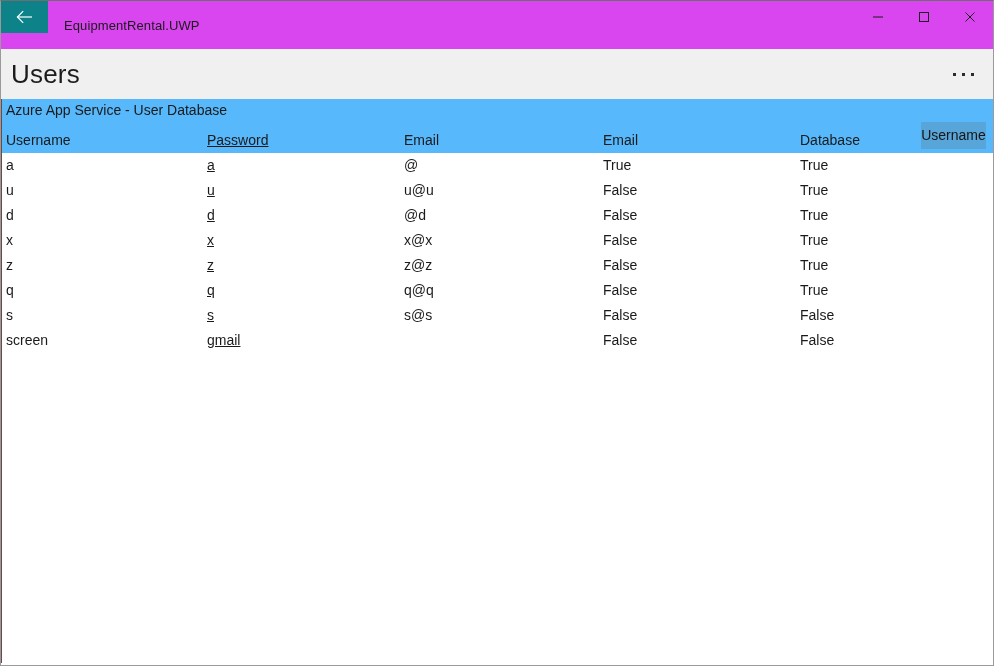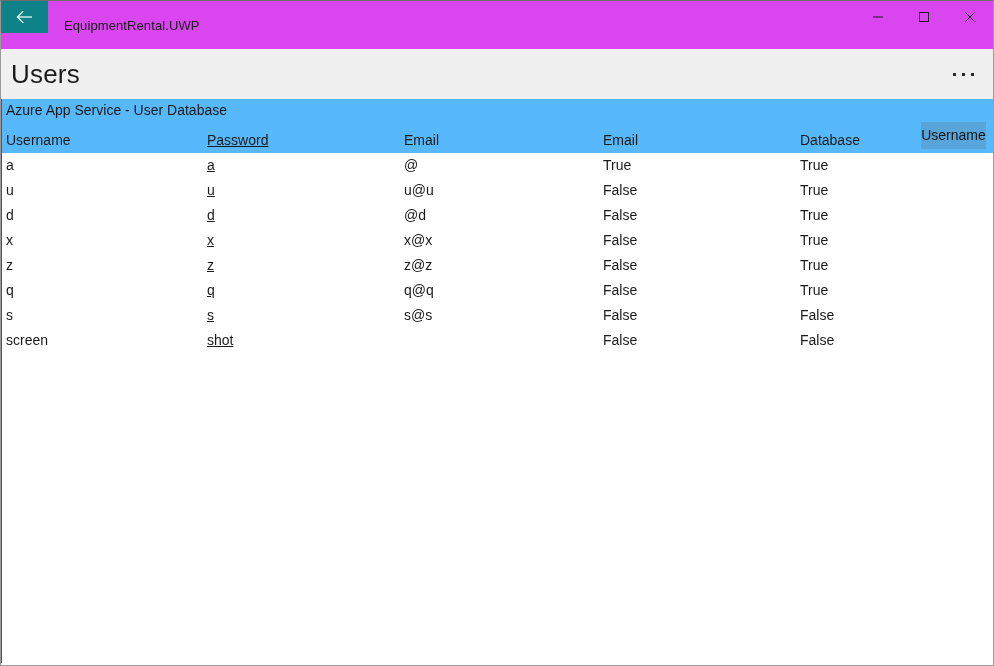--- a/index.html
+++ b/index.html
@@ -287,20 +287,20 @@
         </div>
         <div class="row">
           <div class="cell col-username">s</div>
           <div class="cell col-password">s</div>
           <div class="cell col-email">s@s</div>
           <div class="cell col-admin">False</div>
           <div class="cell col-confirmed">False</div>
         </div>
         <div class="row">
           <div class="cell col-username">screen</div>
-          <div class="cell col-password">shot</div>
+          <div class="cell col-password">gmail</div>
           <div class="cell col-admin">False</div>
           <div class="cell col-confirmed">False</div>
         </div>
       </div>
 
   </div>
 </div>
 
 </body></html>

